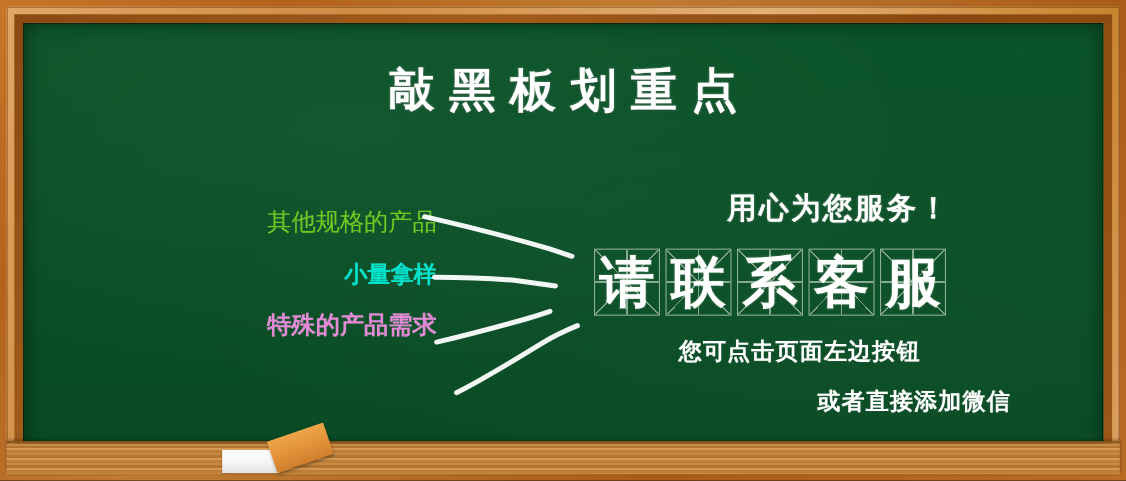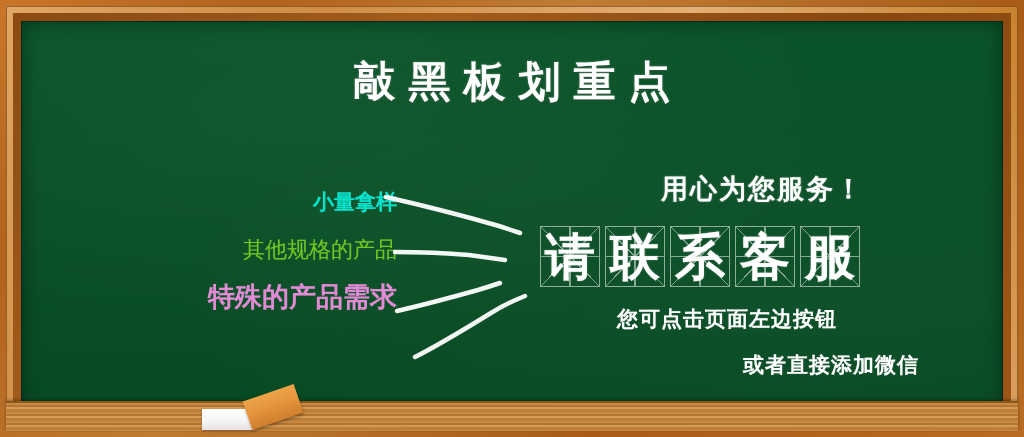--- a/index.html
+++ b/index.html
@@ -80,21 +80,21 @@
   }
   .left-item{
     display:block;
     font-size:22px;
     line-height:47px;
     white-space:nowrap;
     text-shadow:0 0 1px rgba(255,255,255,.18);
   }
   .li-1{color:#00e3cd;font-weight:bold;font-size:21px;}
   .li-2{color:#6fc81c;font-weight:normal;font-size:22px;}
-  .li-3{color:#e389d6;font-weight:bold;font-size:27px;}
+  .li-3{color:#e389d6;font-weight:bold;font-size:22px;}
   .li-4{color:#2f7fe8;font-weight:bold;font-size:22px;}
 
   
   .strokes{position:absolute;left:0;top:0;width:1024px;height:437px;pointer-events:none;}
 
   
   .slogan{
     position:absolute;left:640px;top:150px;
     color:#ffffff;
     font-size:27px;
@@ -179,22 +179,22 @@
 
   <div class="frame-outer"></div>
   <div class="frame-bevel"></div>
   <div class="frame-inner-dark"></div>
 
   <div class="board">
 
     <div class="title">敲黑板划重点</div>
 
     <div class="left-list">
+      <span class="left-item li-2">其他规格的产品</span>
       <span class="left-item li-1">小量拿样</span>
-      <span class="left-item li-2">其他规格的产品</span>
       <span class="left-item li-3">特殊的产品需求</span>
     </div>
 
     <svg class="strokes" viewBox="0 0 1024 437">
       <g fill="none" stroke="#ffffff" stroke-width="4.5" stroke-linecap="round" stroke-linejoin="round" opacity="0.95">
         <path d="M365,176 C400,184 440,194 478,205 C487,208 493,210 499,212"></path>
         <path d="M374,231 C400,231 425,232 448,234 C462,236 476,238 484,239"></path>
         <path d="M376,290 C402,284 432,276 457,269 C467,266 473,264 479,262"></path>
         <path d="M394,336 C418,324 444,308 470,292 C483,284 494,279 504,275"></path>
       </g>

